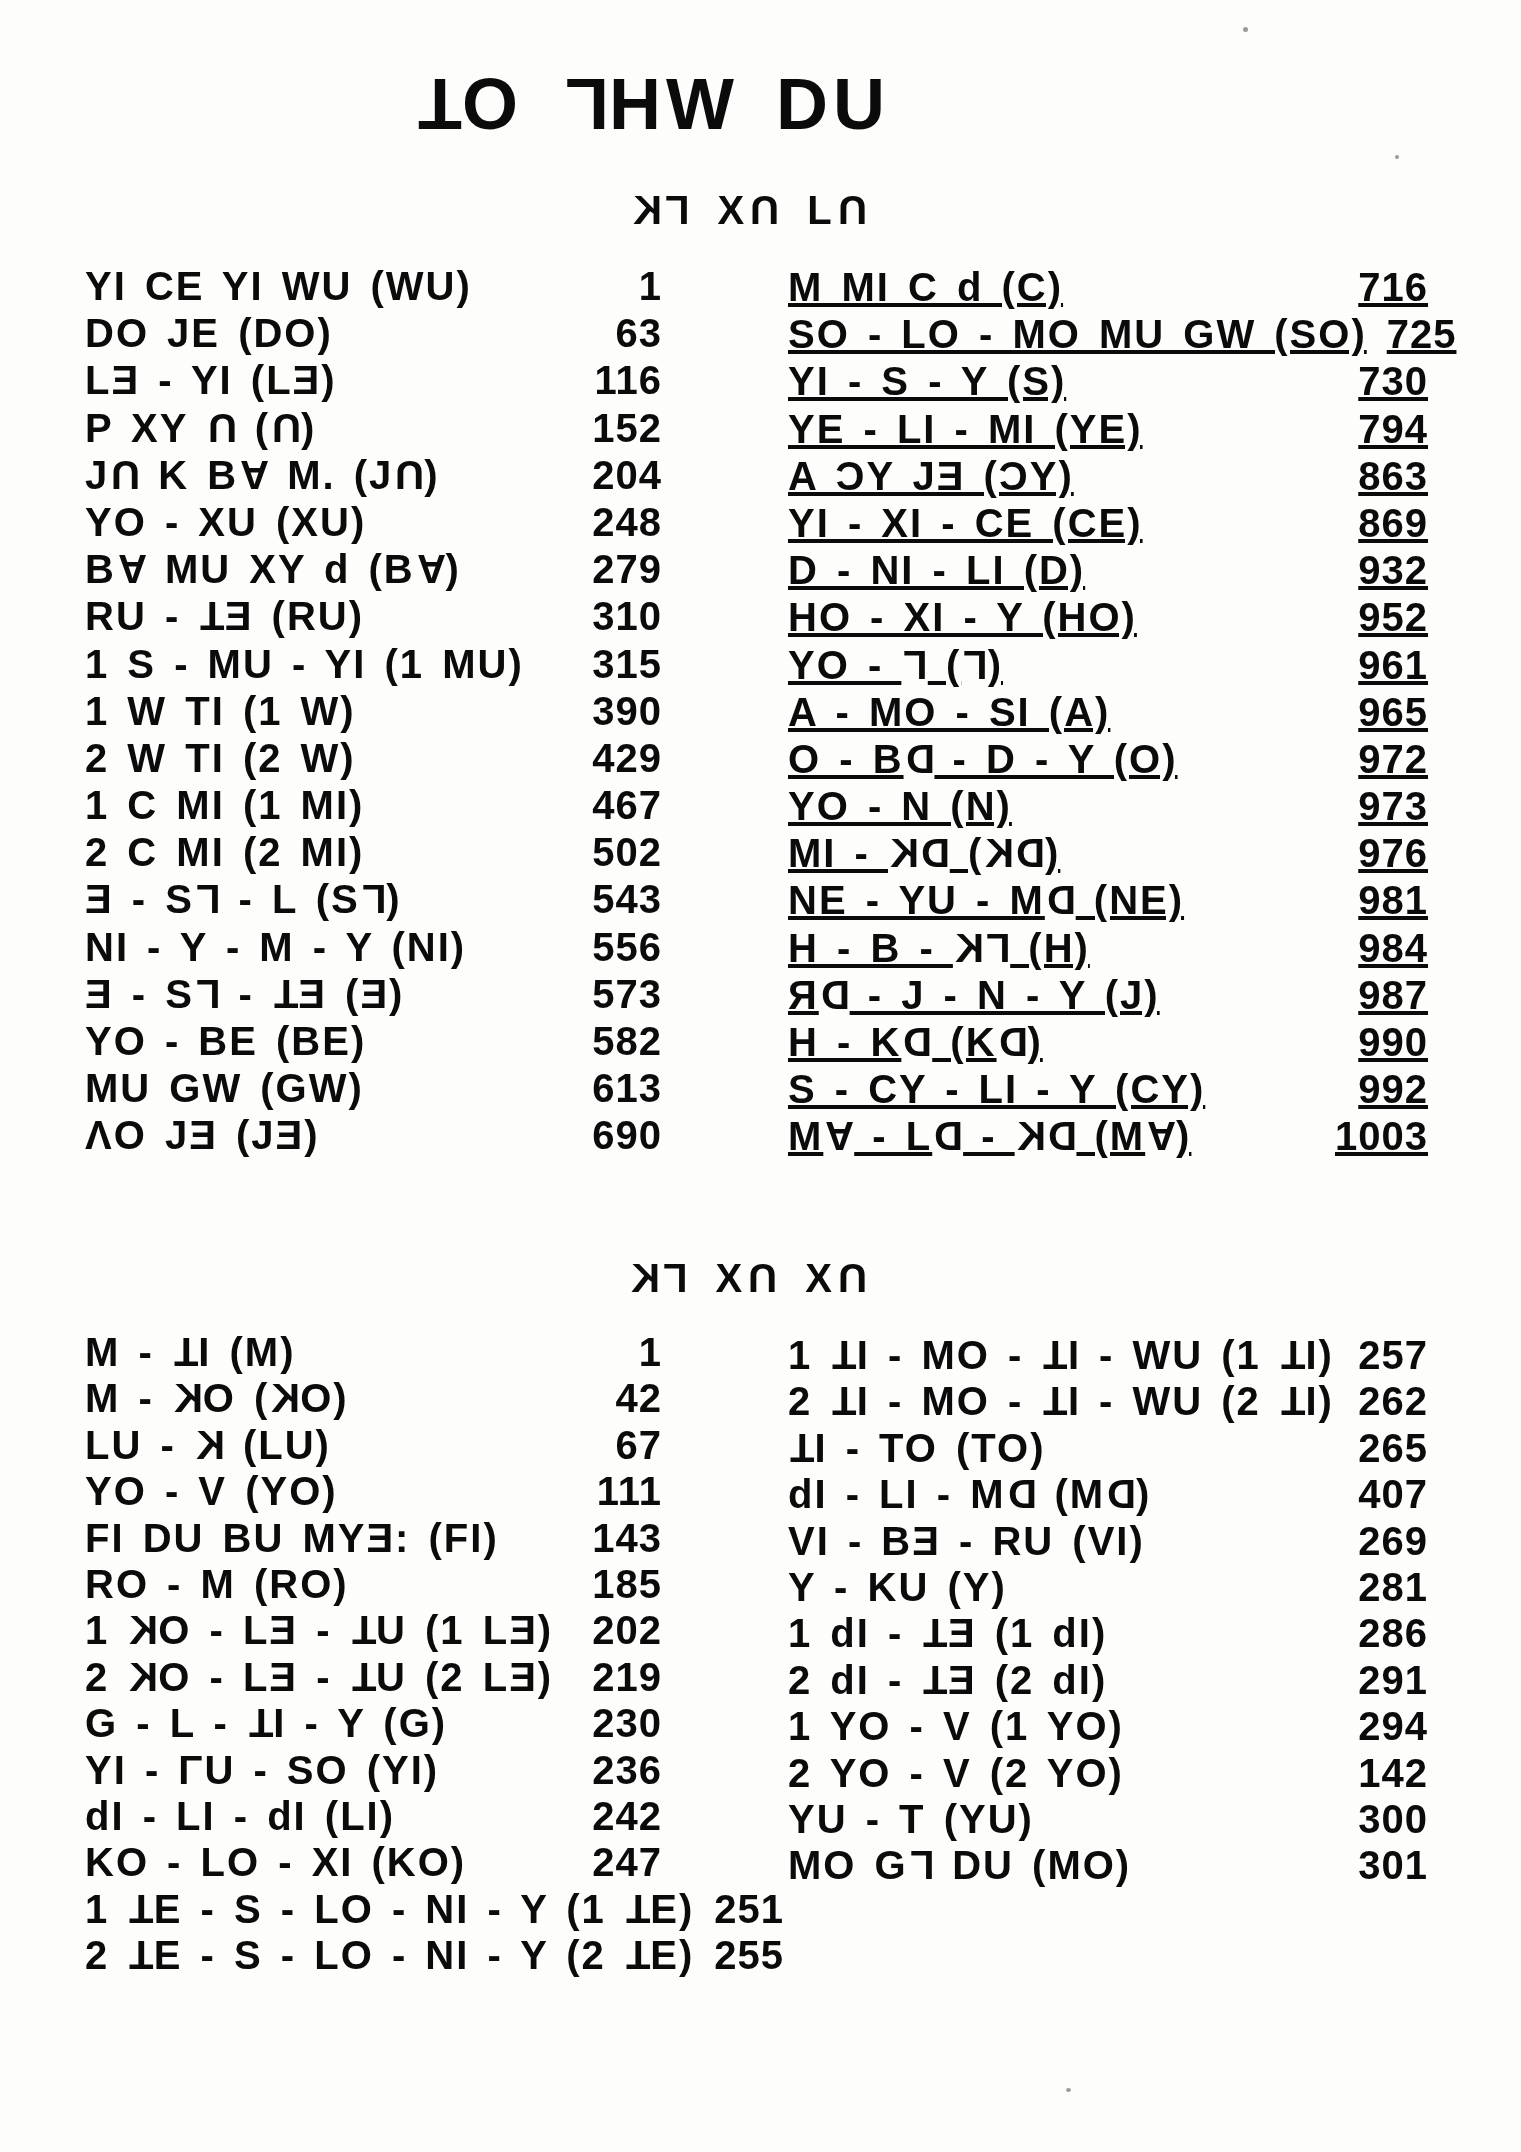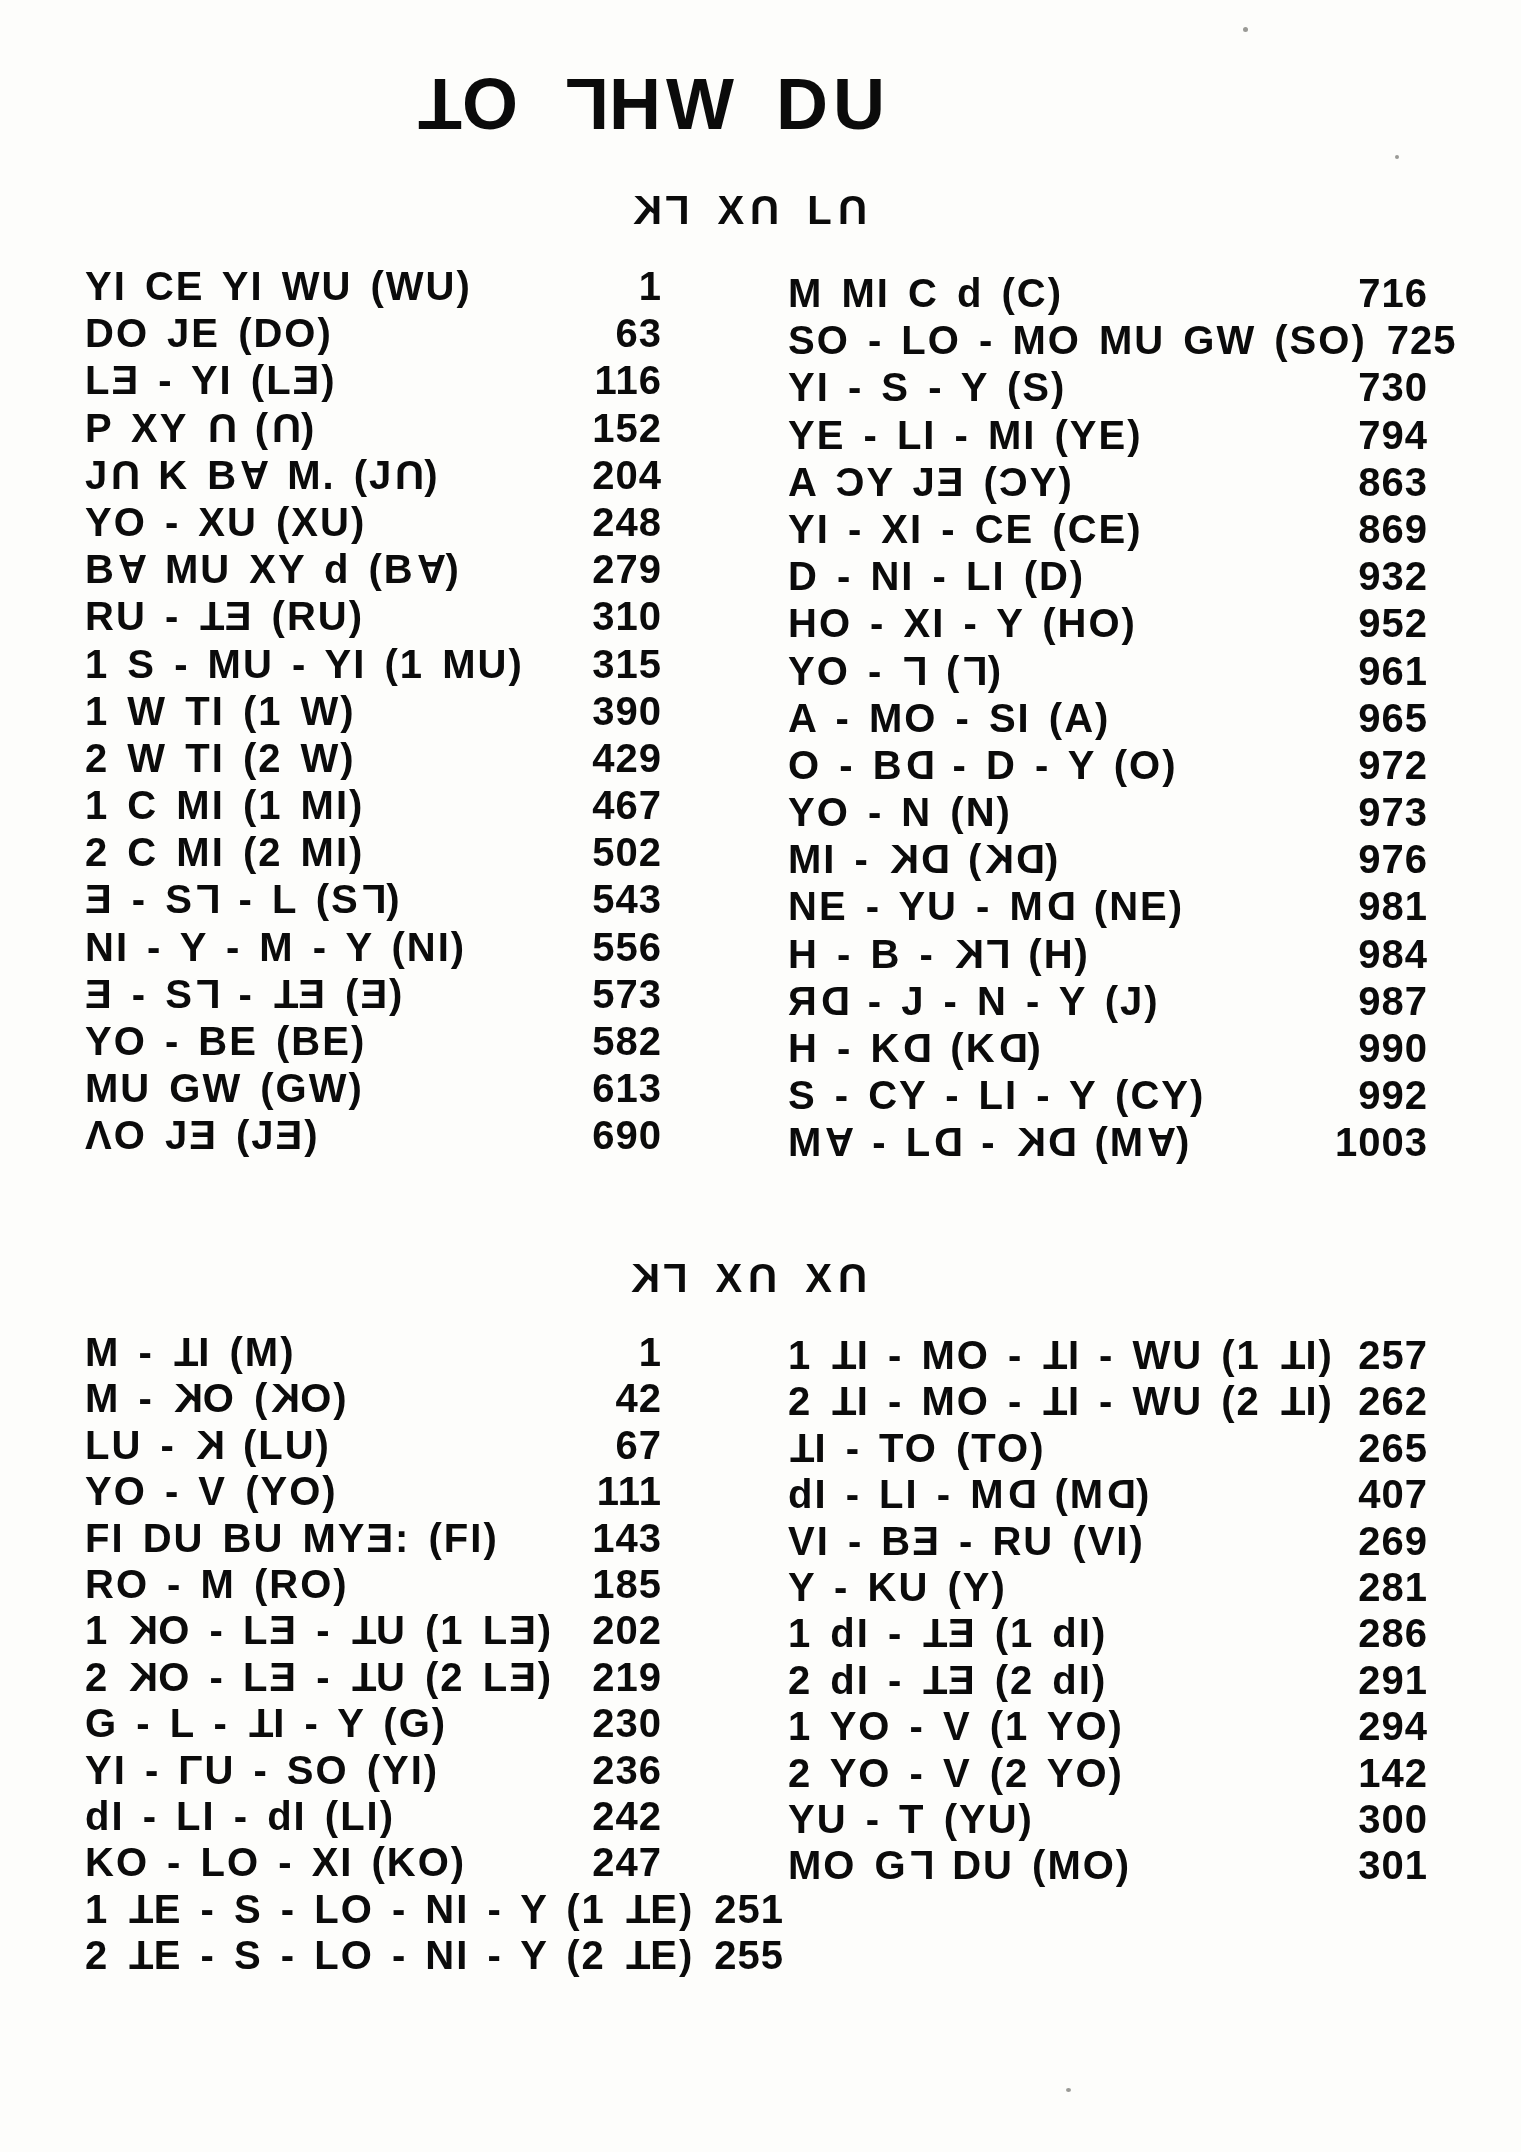--- a/index.html
+++ b/index.html
@@ -28,21 +28,21 @@
   .row{
     display:flex;justify-content:space-between;align-items:baseline;
     white-space:nowrap;
   }
   .s1 .row{height:47.2px;line-height:47.2px;}
   .s2 .row{height:46.4px;line-height:46.4px;}
   .entry{font-size:40px;letter-spacing:2px;word-spacing:5px;}
   .pg{font-size:40px;letter-spacing:1px;margin-left:20px;}
 
   #s1-left {left:85px; top:263px; width:577px;}
-  #s1-right{left:788px;top:270px; width:640px;}
+  #s1-right{left:788px;top:264px; width:640px;text-decoration:underline;}
   #s2-left {left:85px; top:1329px;width:577px;}
   #s2-right{left:788px;top:1332px;width:640px;}
 
   
   .g{display:inline-block;line-height:1;}
   .fl{transform:rotate(180deg);}
   .mr{transform:scaleX(-1);}
 
   
   .speck{position:absolute;background:#9a9a96;border-radius:50%;}

